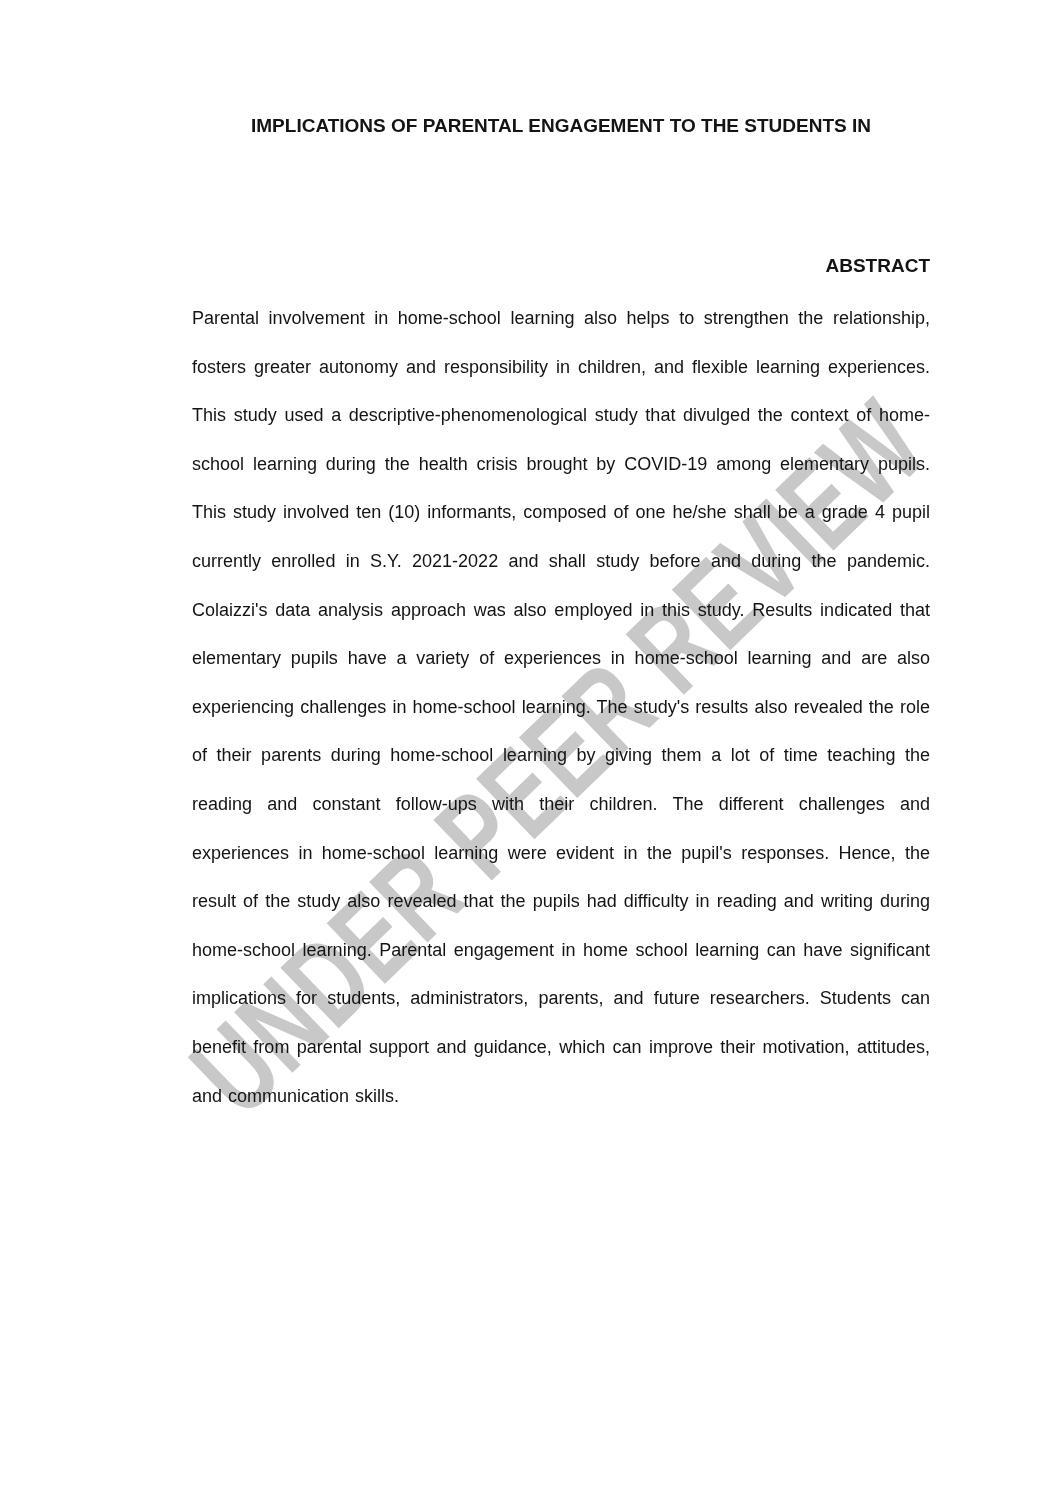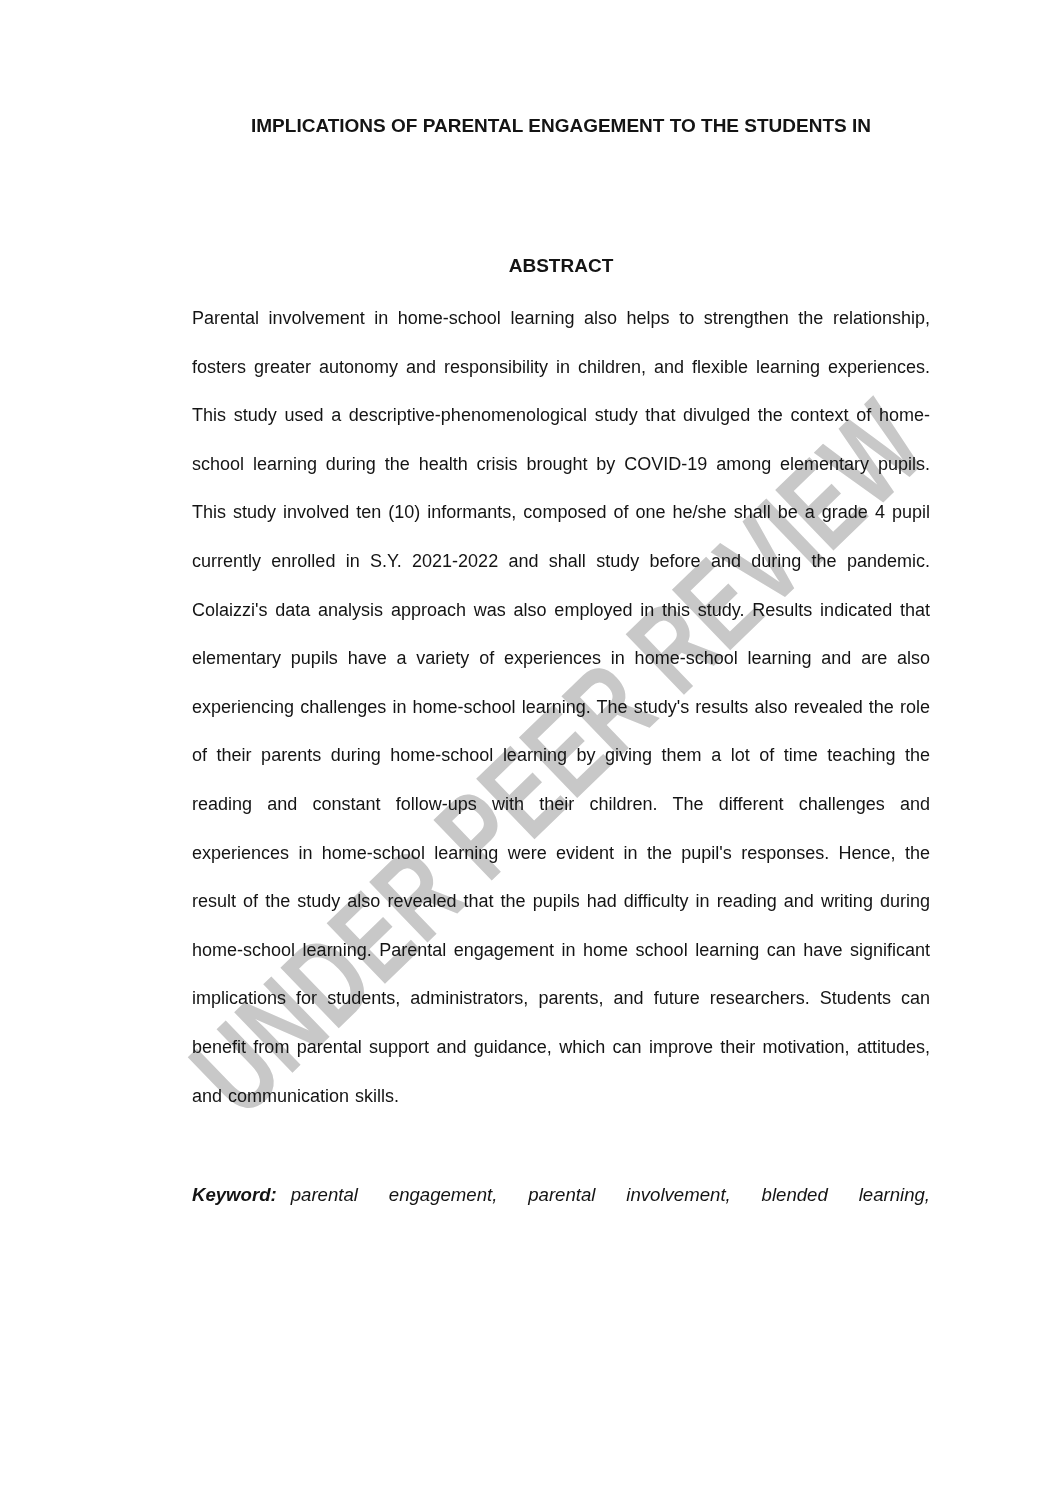--- a/index.html
+++ b/index.html
@@ -41,21 +41,21 @@
     font-weight: bold;
     line-height: 28px;
     text-align: center;
   }
   .title-line { display: block; }
   .abstract-heading {
     margin: 114px 0 0 0;
     font-size: 19px;
     font-weight: bold;
     line-height: 24px;
-    text-align: center;
+    text-align: right;
   }
   .abstract {
     margin: 16px 0 0 0;
     font-size: 18px;
     line-height: 48.6px;
     text-align: justify;
     word-spacing: 1px;
   }
   .keywords {
     margin: 51px 0 0 0;
@@ -80,18 +80,15 @@
   <div class="content">
 
     <h1 class="title">
       <span class="title-line">IMPLICATIONS OF PARENTAL ENGAGEMENT TO THE STUDENTS IN</span>
     </h1>
 
     <h2 class="abstract-heading">ABSTRACT</h2>
 
     <p class="abstract">Parental involvement in home-school learning also helps to strengthen the relationship, fosters greater autonomy and responsibility in children, and flexible learning experiences. This study used a descriptive-phenomenological study that divulged the context of home-school learning during the health crisis brought by COVID-19 among elementary pupils. This study involved ten (10) informants, composed of one he/she shall be a grade 4 pupil currently enrolled in S.Y. 2021-2022 and shall study before and during the pandemic. Colaizzi's data analysis approach was also employed in this study. Results indicated that elementary pupils have a variety of experiences in home-school learning and are also experiencing challenges in home-school learning. The study's results also revealed the role of their parents during home-school learning by giving them a lot of time teaching the reading and constant follow-ups with their children. The different challenges and experiences in home-school learning were evident in the pupil's responses. Hence, the result of the study also revealed that the pupils had difficulty in reading and writing during home-school learning. Parental engagement in home school learning can have significant implications for students, administrators, parents, and future researchers. Students can benefit from parental support and guidance, which can improve their motivation, attitudes, and communication skills.</p>
 
-    <p class="keywords">
-      <span class="kw-label">Keyword:</span><span class="kw-text">parental engagement, parental involvement, blended learning,</span>
-    </p>
 
   </div>
 </div>
 
 </body></html>

